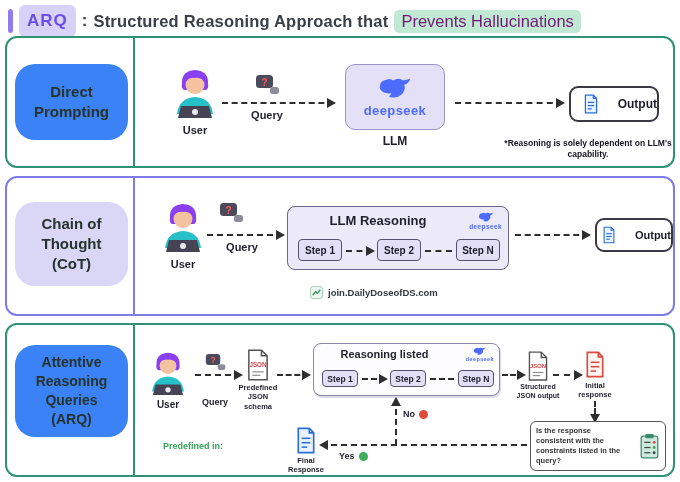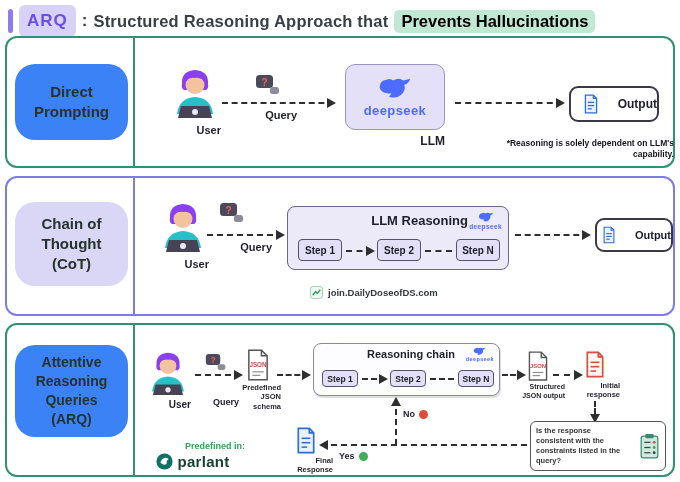--- a/index.html
+++ b/index.html
@@ -7,35 +7,35 @@
   body { font-family: "Liberation Sans", sans-serif; color:#222; }
   .canvas { position:relative; width:680px; height:482px; background:#ffffff; overflow:hidden; }
   .abs { position:absolute; }
 
   
   .title-row { position:absolute; left:8px; top:5px; display:flex; align-items:center; gap:6px; }
   .title-bar { width:5px; height:24px; background:#8f7df0; border-radius:3px; }
   .title-badge { padding:6px 8px; background:#d8d2f8; color:#6b4de8; font-weight:800; font-size:17px; border-radius:6px; letter-spacing:1px; }
   .title-colon { font-weight:800; font-size:17px; color:#3a3f45; }
   .title-main { font-weight:700; font-size:16.5px; color:#3a3f45; letter-spacing:0.2px; }
-  .title-hl { font-weight:700; font-size:16.5px; color:#000000; background:#c1e8d3; padding:2px 7px; border-radius:5px; }
+  .title-hl { font-weight:400; font-size:16.5px; color:#701a75; background:#c1e8d3; padding:2px 7px; border-radius:5px; }
 
   
   .panel { position:absolute; left:5px; width:670px; background:#fff; border-radius:12px; }
   .panel.green { border:2px solid #2f9274; }
   .panel.purple { border:2px solid #7d7ce8; }
   .divider { position:absolute; top:0; bottom:0; width:0; }
   .divider.green { border-left:2px solid #2f9274; }
   .divider.purple { border-left:2px solid #7d7ce8; }
 
   .label-box { position:absolute; border-radius:20px; display:flex; flex-direction:column; align-items:center; justify-content:center; font-weight:700; color:#26332c; text-align:center; line-height:1.35; }
   .mint { background:#3b82f6; }
   .lav { background:#d9d6f6; }
 
-  .lbl { position:absolute; font-weight:700; color:#1f1f2b; text-align:right; line-height:1.25; }
+  .lbl { position:absolute; font-weight:700; color:#1f1f2b; text-align:center; line-height:1.25; }
 
   
   .dash-h { position:absolute; height:0; border-top:2px dashed #2e2e2e; }
   .dash-h.head-r::after { content:""; position:absolute; right:-2px; top:-6px; border-left:9px solid #2e2e2e; border-top:5px solid transparent; border-bottom:5px solid transparent; }
   .dash-h.head-l::before { content:""; position:absolute; left:-2px; top:-6px; border-right:9px solid #2e2e2e; border-top:5px solid transparent; border-bottom:5px solid transparent; }
   .dash-v { position:absolute; width:0; border-left:2px dashed #2e2e2e; }
   .dash-v.head-u::before { content:""; position:absolute; top:-2px; left:-6px; border-bottom:9px solid #2e2e2e; border-left:5px solid transparent; border-right:5px solid transparent; }
   .dash-v.head-d::after { content:""; position:absolute; bottom:-2px; left:-6px; border-top:9px solid #2e2e2e; border-left:5px solid transparent; border-right:5px solid transparent; }
 
   .step { position:absolute; background:#e3dff6; border:1px solid #55516b; border-radius:4px; display:flex; align-items:center; justify-content:center; color:#1c1c2b; font-weight:600; }
@@ -214,21 +214,21 @@
       <path d="M14 1 V6 H19" fill="none" stroke="#555" stroke-width="1.3"></path>
       <text x="11" y="16" font-size="5.5" fill="#d04848" font-weight="bold" text-anchor="middle">JSON</text>
       <line x1="6" y1="20" x2="16" y2="20" stroke="#888" stroke-width="1"></line>
       <line x1="6" y1="23" x2="13" y2="23" stroke="#888" stroke-width="1"></line>
     </svg>
     <div class="lbl" style="left:228px;top:58px;width:46px;font-size:7.5px;font-weight:600;">Predefined JSON schema</div>
 
     <div class="dash-h head-r" style="left:270px;top:49px;width:32px;"></div>
 
     <div class="reason-box white" style="left:306px;top:18px;width:187px;height:53px;">
-      <div class="lbl" style="left:0;right:44px;top:4px;font-size:11px;position:absolute;">Reasoning chain</div>
+      <div class="lbl" style="left:0;right:44px;top:4px;font-size:11px;position:absolute;">Reasoning listed</div>
       <div class="abs" style="right:5px;top:3px;display:flex;flex-direction:column;align-items:center;">
         <svg width="13" height="9" viewBox="0 0 40 28">
           <path d="M2 12 Q2 4 10 3 Q14 1 18 4 Q24 0 30 4 L38 2 Q36 8 31 9 Q33 16 27 21 Q21 26 13 23 L16 19 Q8 20 4 16 Q2 14 2 12 Z" fill="#4D6BFE"></path>
         </svg>
         <div class="ds-word" style="font-size:5.5px;">deepseek</div>
       </div>
       <div class="step" style="left:8px;top:26px;width:36px;height:17px;font-size:8.5px;">Step 1</div>
       <div class="dash-h head-r" style="left:48px;top:34px;width:24px;"></div>
       <div class="step" style="left:76px;top:26px;width:36px;height:17px;font-size:8.5px;">Step 2</div>
       <div class="dash-h" style="left:116px;top:34px;width:24px;"></div>
@@ -288,22 +288,15 @@
     <svg class="abs" style="left:288px;top:101px;" width="22" height="29" viewBox="0 0 20 24">
       <path d="M3 1 H13 L17 5 V23 H3 Z" fill="#eaf2ff" stroke="#2b6fd4" stroke-width="1.5"></path>
       <path d="M13 1 V5 H17" fill="none" stroke="#2b6fd4" stroke-width="1.5"></path>
       <line x1="6" y1="10" x2="14" y2="10" stroke="#2b6fd4" stroke-width="1.4"></line>
       <line x1="6" y1="14" x2="14" y2="14" stroke="#2b6fd4" stroke-width="1.4"></line>
       <line x1="6" y1="18" x2="11" y2="18" stroke="#2b6fd4" stroke-width="1.4"></line>
     </svg>
     <div class="lbl" style="left:272px;top:131px;width:54px;font-size:7.5px;font-weight:600;">Final Response</div>
 
     <div class="lbl" style="left:134px;top:116px;width:104px;font-size:9px;color:#3aa05a;">Predefined in:</div>
-    <div class="parlant-row" style="left:134px;top:128px;width:104px;">
-      <svg width="17" height="17" viewBox="0 0 20 20">
-        <circle cx="10" cy="10" r="9.5" fill="#0d7166"></circle>
-        <path d="M5 11 Q9 3 15 7 Q12 9 12.5 13 Q8 15.5 5 11 Z" fill="#fff"></path>
-      </svg>
-      <span class="parlant-name">parlant</span>
-    </div>
   </div>
 
 </div>
 
 </body></html>

